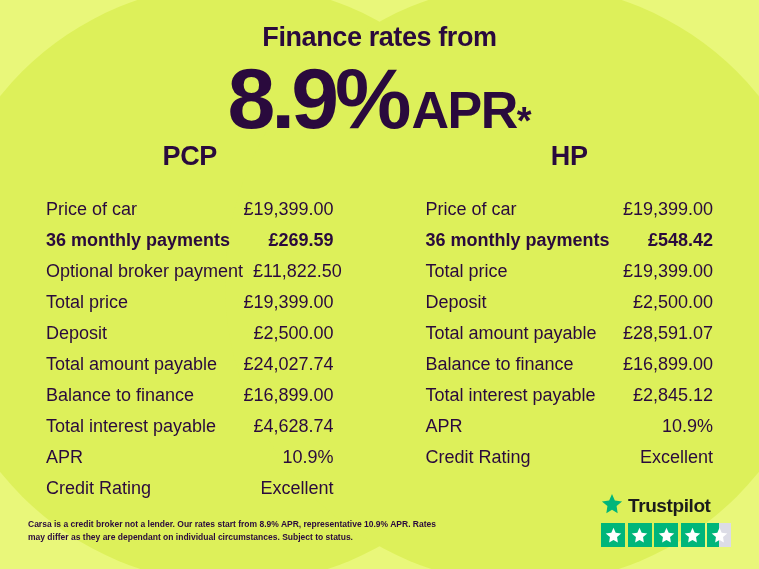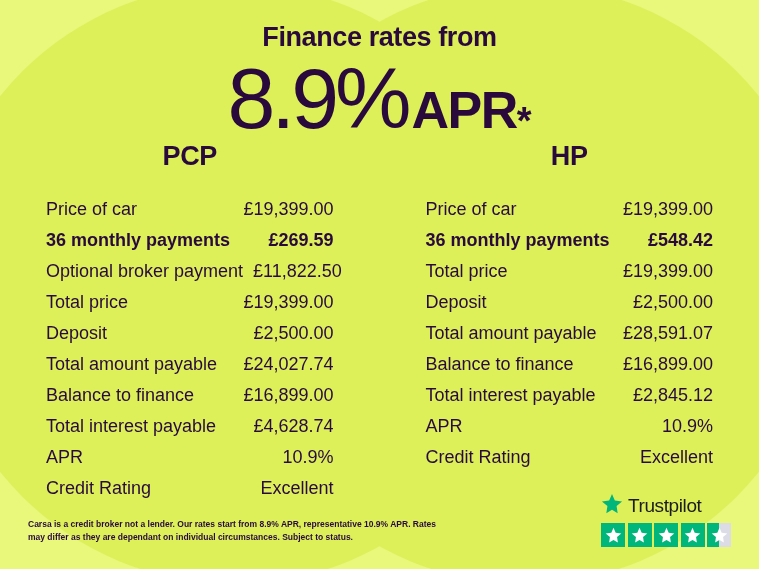--- a/index.html
+++ b/index.html
@@ -45,21 +45,21 @@
     color: #2a0a3d;
   }
   .rate-row {
     display: flex;
     align-items: baseline;
     justify-content: center;
     margin-top: 2px;
   }
   .rate-big {
     font-size: 86px;
-    font-weight: normal;
+    font-weight: bold;
     letter-spacing: -4px;
     line-height: 1;
     color: #2a0a3d;
   }
   .rate-apr {
     font-size: 52px;
     font-weight: bold;
     letter-spacing: -1.5px;
     line-height: 1;
     margin-left: 4px;
@@ -125,21 +125,21 @@
     text-align: left;
   }
   .tp-head {
     display: flex;
     align-items: center;
     gap: 5px;
     margin-bottom: 4px;
   }
   .tp-name {
     font-size: 19px;
-    font-weight: normal;
+    font-weight: bold;
     color: #1c1c1c;
     letter-spacing: -0.4px;
   }
   .tp-stars {
     display: flex;
     gap: 2.5px;
   }
   .tp-star {
     width: 24px; height: 24px;
     background: #00b67a;

